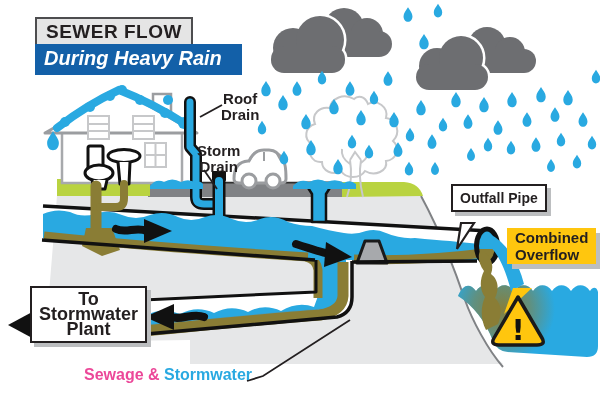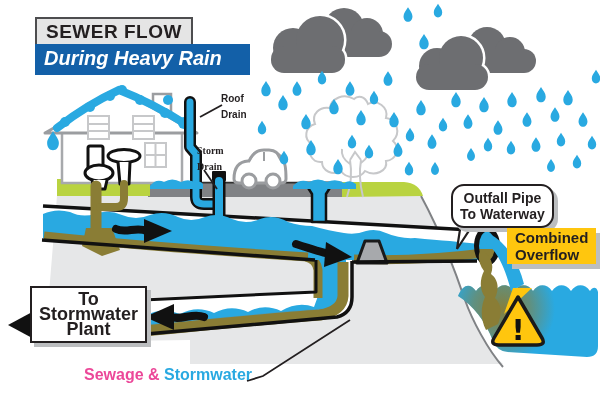--- a/index.html
+++ b/index.html
@@ -8,23 +8,23 @@
     font-family:"Liberation Sans",sans-serif;
   }
   .stage svg{position:absolute;left:0;top:0;}
   .lbl{position:absolute;z-index:3;color:#231f20;font-weight:bold;}
   .title-top{
     left:35px;top:17px;background:#e5e5e5;border:2px solid #4d4d4f;
     padding:2px 9px 3px 9px;font-size:19px;letter-spacing:.5px;white-space:nowrap;
   }
   .title-bottom{
     left:35px;top:44px;background:#1360a8;color:#ffffff;font-style:italic;
-    font-size:20px;padding:3px 28px 5px 9px;white-space:nowrap;
-  }
-  .plain{font-size:10px;line-height:16px;}
+    font-size:20px;padding:3px 20px 5px 9px;white-space:nowrap;
+  }
+  .plain{font-size:15px;line-height:16px;text-align:center;}
   .boxed{
     background:#ffffff;border:2.5px solid #231f20;box-shadow:4px 4px 0 #bcbec0;
     font-size:14px;line-height:16px;text-align:center;padding:4px 7px;
   }
   .cso{
     background:#ffc60e;border:none;box-shadow:5px 5px 0 #bcbec0;
     font-size:15px;line-height:17px;text-align:left;padding:1px 8px;
   }
   .legend{left:84px;top:366px;font-size:16px;white-space:nowrap;}
   .legend .sew{color:#ec4899;}
@@ -277,28 +277,27 @@
 </svg>
 
 <div class="lbl title-top">SEWER FLOW</div>
 <div class="lbl title-bottom">During Heavy Rain</div>
 
 <div class="lbl plain" style="left:221px;top:91px;">
   <div>Roof</div>
   <div>Drain</div>
 </div>
 
-<div class="lbl plain" style="left:197px;top:143px;font-family:Liberation Serif, serif;">
+<div class="lbl plain" style="left:197px;top:143px;">
   <div>Storm</div>
   <div>Drain</div>
 </div>
 
-<div class="lbl boxed" style="left:451px;top:184px;border-radius:13px;">
+<div class="lbl boxed" style="left:451px;top:184px;">
   <div>Outfall Pipe</div>
-  <div>To Waterway</div>
 </div>
 
 <div class="lbl cso" style="left:507px;top:228px;">
   <div>Combined</div>
   <div>Overflow</div>
 </div>
 
 <div class="lbl boxed" style="left:30px;top:286px;font-size:18px;line-height:15px;">
   <div>To</div>
   <div>Stormwater</div>

